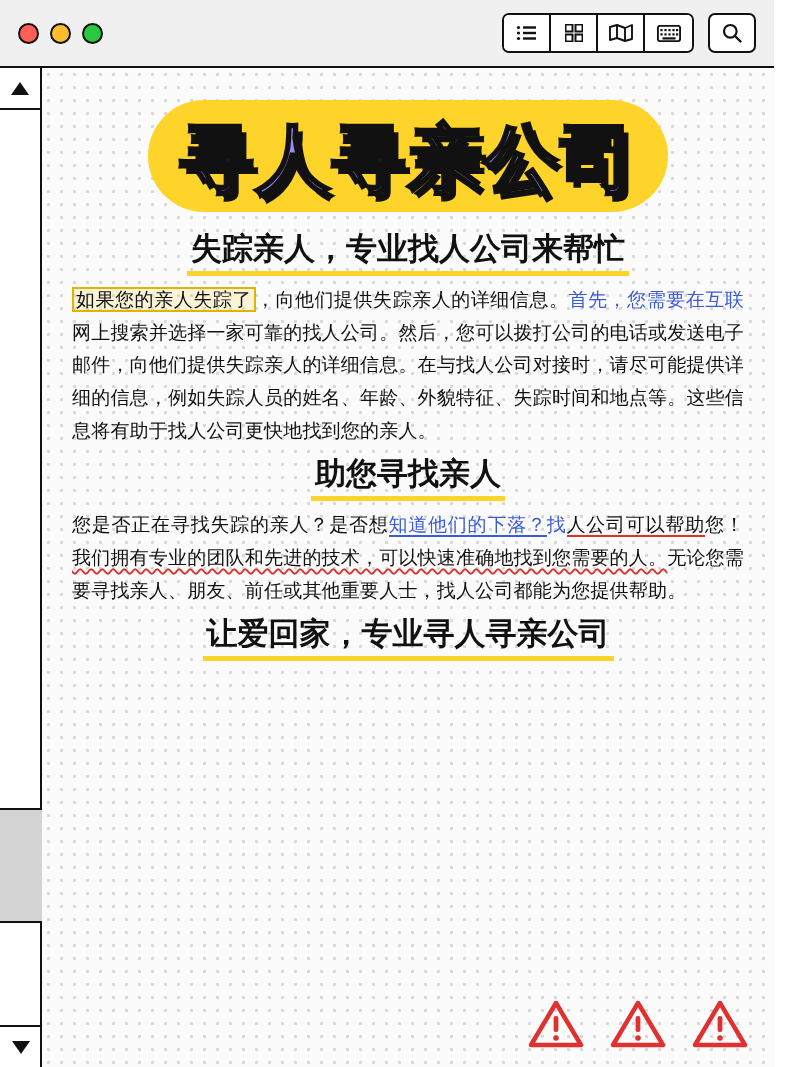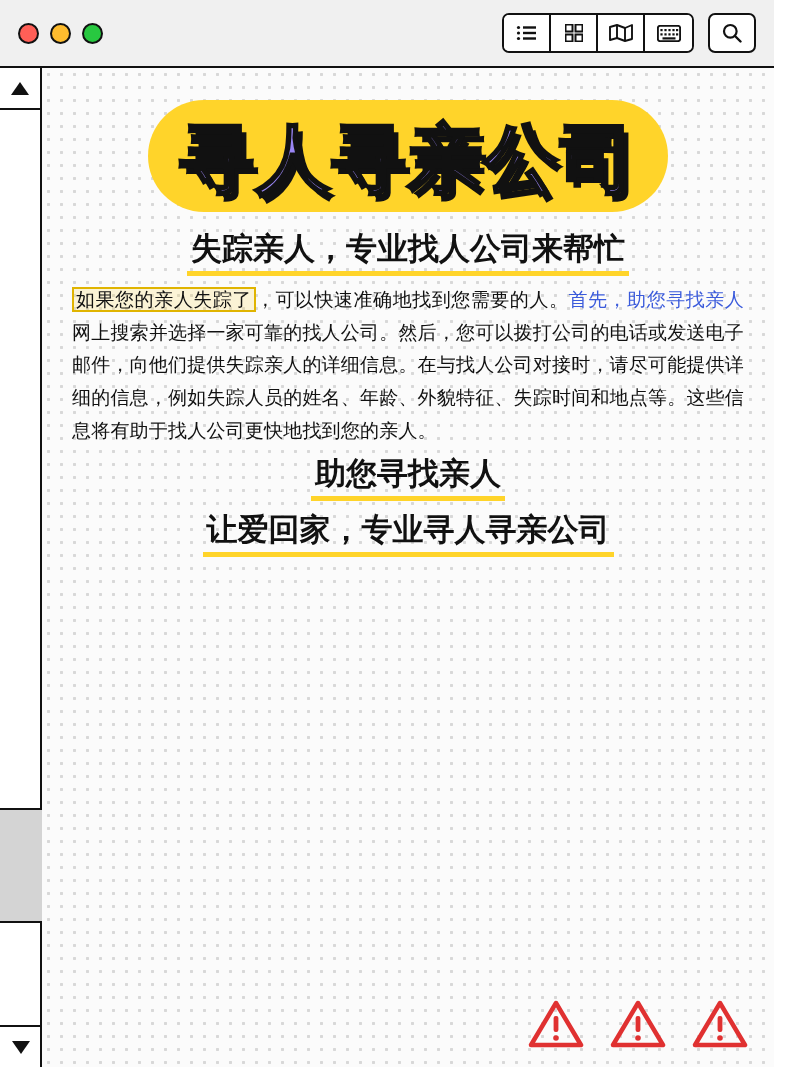--- a/index.html
+++ b/index.html
@@ -317,26 +317,29 @@
 
       <div class="title-wrap">
         <div class="title-blob"></div>
         <div class="title-text">寻人寻亲公司</div>
       </div>
 
       <h2 class="heading">
         <span class="hl-line">失踪亲人，专业找人公司来帮忙</span>
       </h2>
       <p class="para">
-        <span class="box-hl">如果您的亲人失踪了</span><span>，可以快速准确地找到您需要的人。</span><span class="blue">首先，助您寻找亲人</span><span>网上搜索并选择一家可靠的找人公司。然后，您可以拨打公司的电话或发送电子邮件，向他们提供失踪亲人的详细信息。在与找人公司对接时，请尽可能提供详细的信息，例如失踪人员的姓名、年龄、外貌特征、失踪时间和地点等。这些信息将有助于找人公司更快地找到您的亲人。</span>
+        <span class="box-hl">如果您的亲人失踪了</span><span>，向他们提供失踪亲人的详细信息。</span><span class="blue">首先，您需要在互联</span><span>网上搜索并选择一家可靠的找人公司。然后，您可以拨打公司的电话或发送电子邮件，向他们提供失踪亲人的详细信息。在与找人公司对接时，请尽可能提供详细的信息，例如失踪人员的姓名、年龄、外貌特征、失踪时间和地点等。这些信息将有助于找人公司更快地找到您的亲人。</span>
       </p>
 
       <h2 class="heading">
         <span class="hl-line">助您寻找亲人</span>
       </h2>
+      <p class="para">
+        <span>您是否正在寻找失踪的亲人？是否想</span><span class="u-blue">知道他们的下落？</span><span class="blue">找</span><span class="u-red">人公司可以帮助</span><span>您！</span><span class="squig">我们拥有专业的团队和先进的技术，可以快速准确地找到您需要的人。</span><span>无论您需要寻找亲人、朋友、前任或其他重要人士，找人公司都能为您提供帮助。</span>
+      </p>
 
       <h2 class="heading">
         <span class="hl-line">让爱回家，专业寻人寻亲公司</span>
       </h2>
 
       <div class="warnings">
         <span class="warn">
           <svg width="56" height="50" viewBox="0 0 56 50">
             <path d="M28 4 L53 46 L3 46 Z" fill="none" stroke="#e03131" stroke-width="4.5" stroke-linejoin="round"></path>
             <rect x="25.6" y="17" width="4.8" height="16" rx="2" fill="#e03131"></rect>

